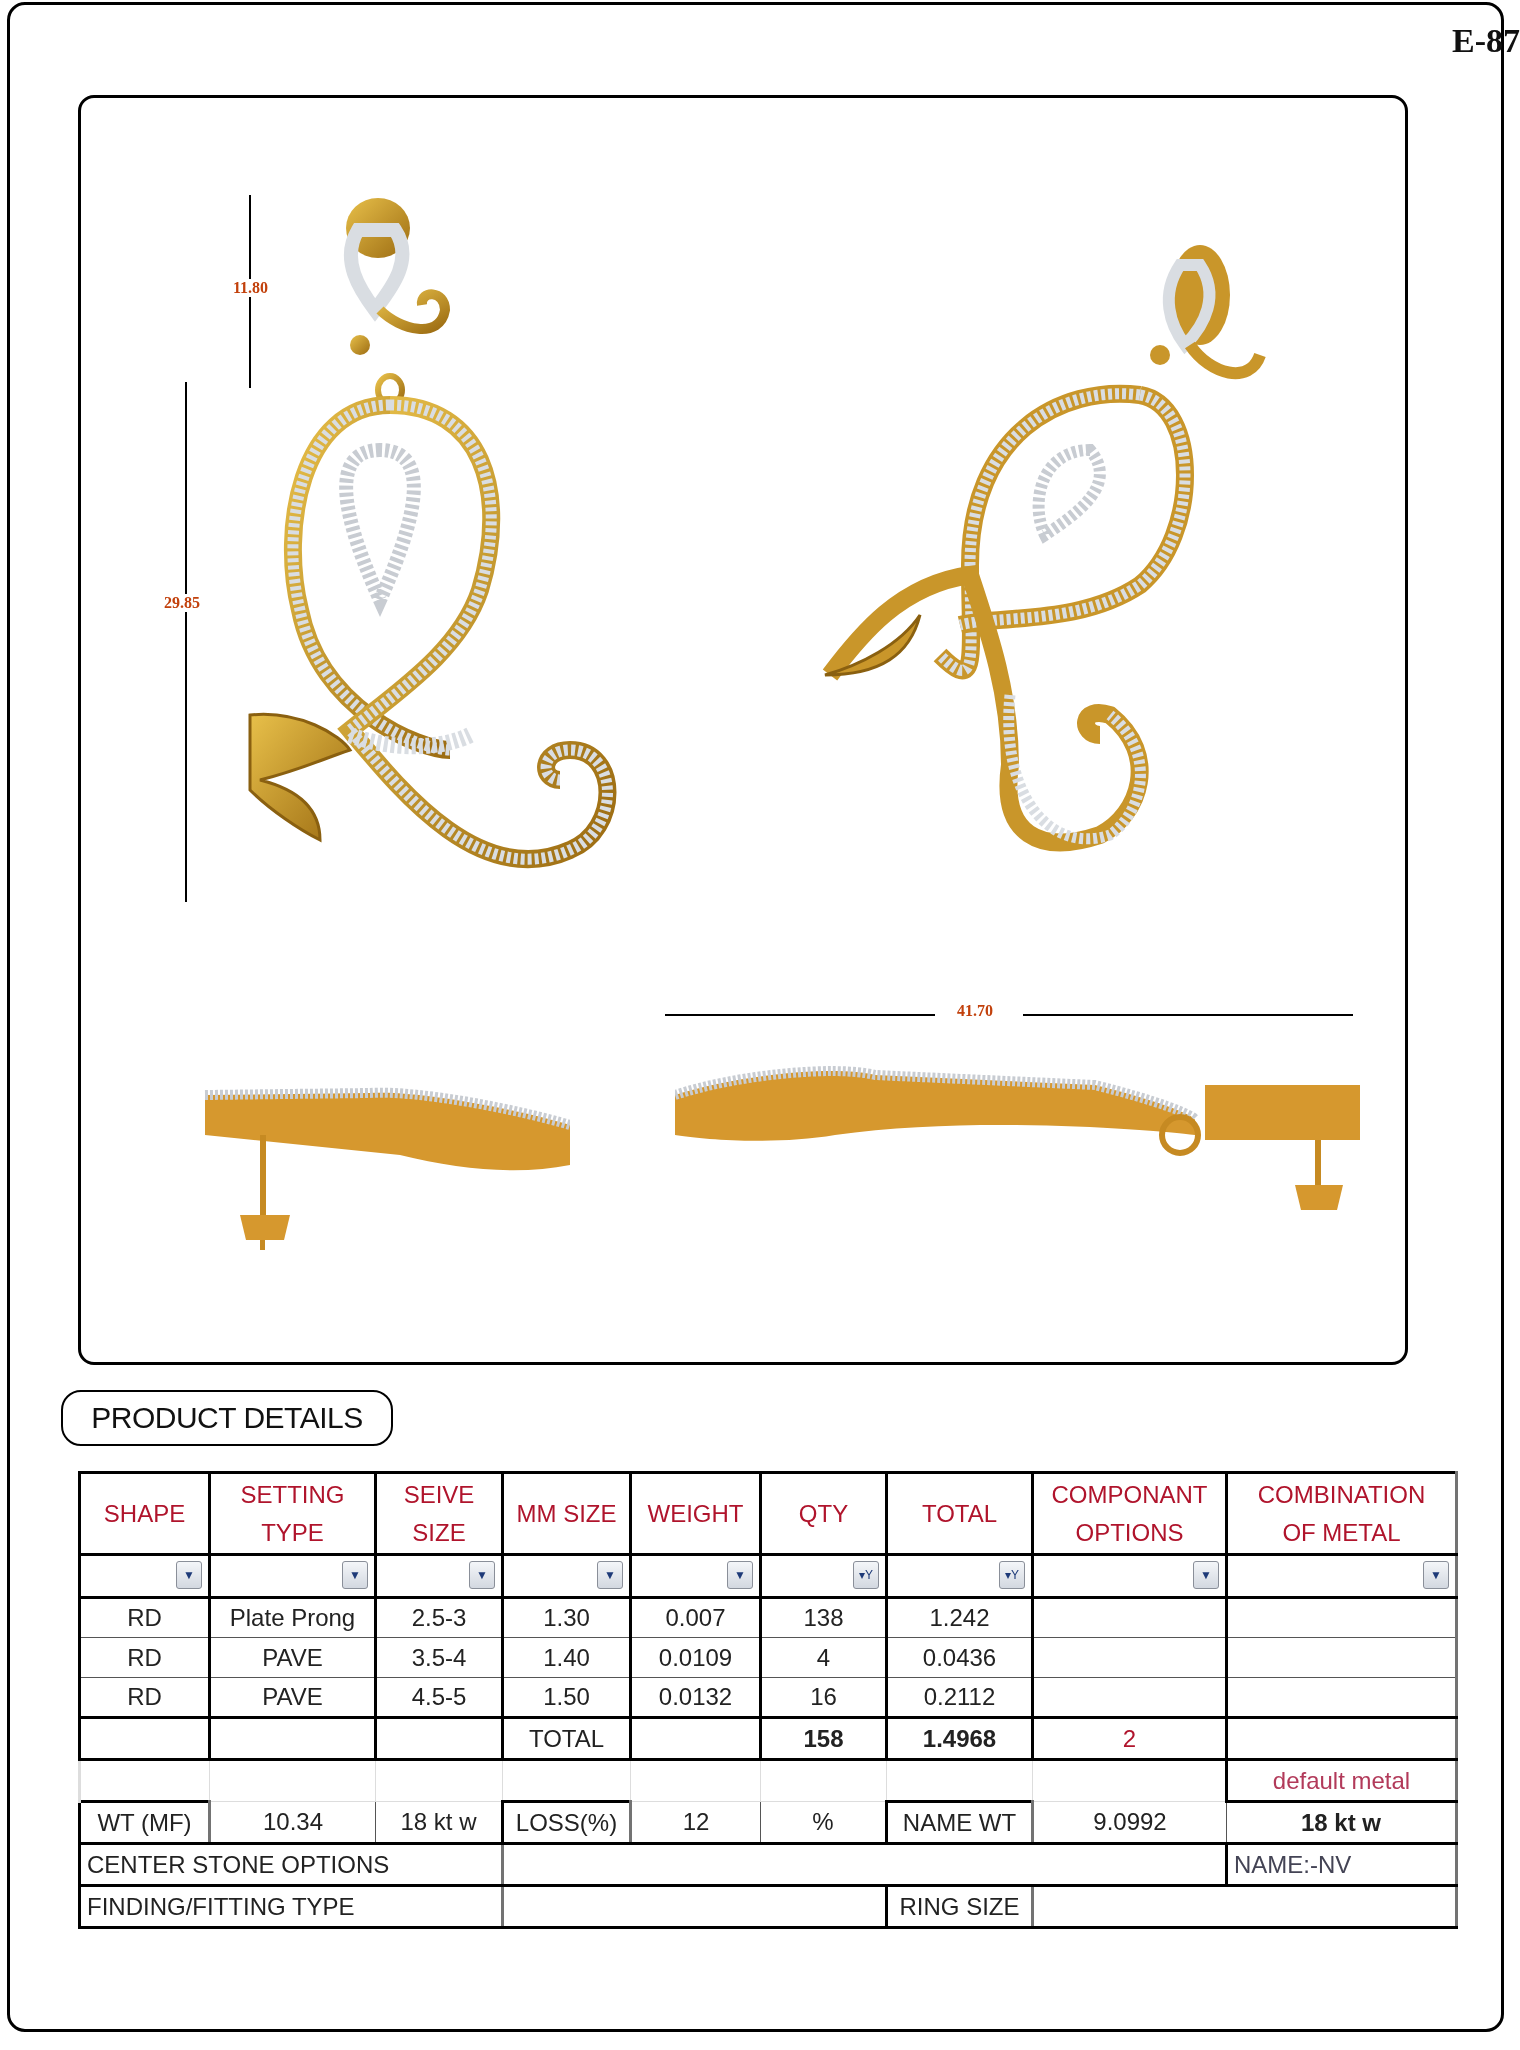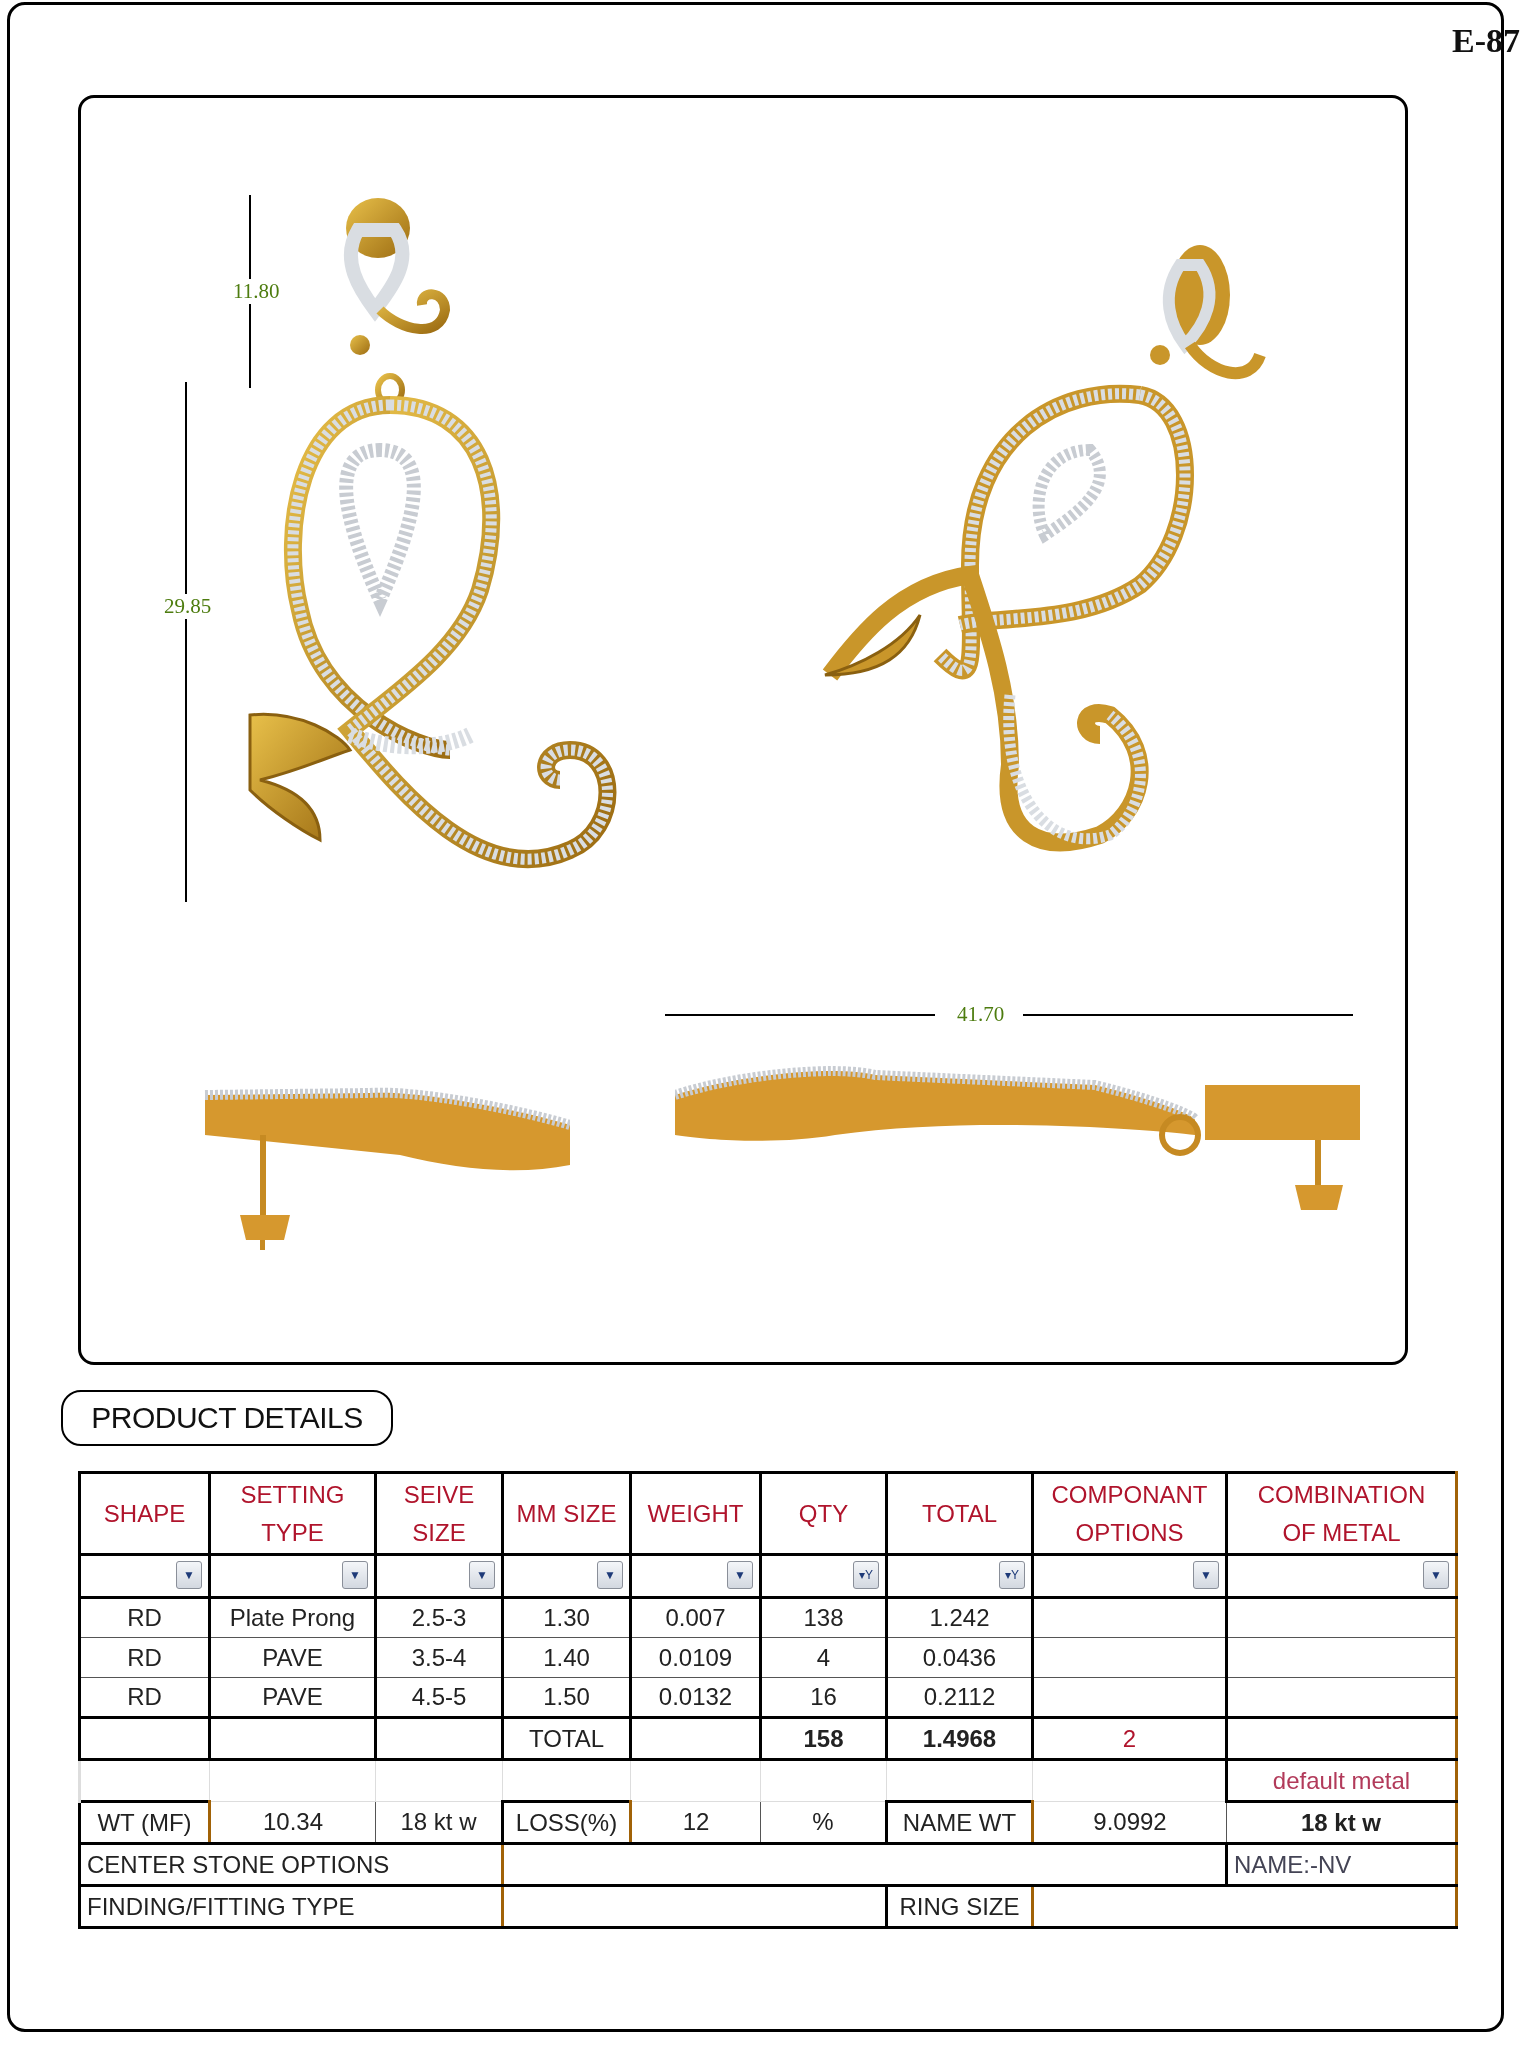--- a/index.html
+++ b/index.html
@@ -1,30 +1,30 @@
 <!DOCTYPE html>
 <html><head>
 <meta charset="utf-8">
 <style>
   html, body { margin: 0; padding: 0; background: #fff; }
   body { width: 1520px; height: 2050px; position: relative; overflow: hidden; font-family: "Liberation Sans", sans-serif; }
   .outer { position: absolute; left: 7px; top: 2px; width: 1497px; height: 2030px; border: 3px solid #000; border-radius: 18px; box-sizing: border-box; }
   .title { position: absolute; left: 0; width: 1520px; top: 22px; text-align: right; font-family: "Liberation Serif", serif; font-weight: bold; font-size: 34px; color: #111; }
   .frame { position: absolute; left: 78px; top: 95px; width: 1330px; height: 1270px; border: 3px solid #000; border-radius: 16px; box-sizing: border-box; }
-  .dim { position: absolute; font-family: "Liberation Serif", serif; font-weight: normal; font-size: 21px; color: #4d7c0f; background: #fff; padding: 0 2px; }
+  .dim { position: absolute; font-family: "Liberation Serif", serif; font-weight: bold; font-size: 16px; color: #c2410c; background: #fff; padding: 0 2px; }
   .vline { position: absolute; width: 2px; background: #000; }
   .hline { position: absolute; height: 2px; background: #000; }
   .render { position: absolute; }
   .pd-label { position: absolute; left: 61px; top: 1390px; width: 332px; height: 56px; border: 2px solid #000; border-radius: 20px; box-sizing: border-box; font-size: 30px; color: #111; display: flex; align-items: center; justify-content: center; letter-spacing: -0.5px; }
   .tbl { position: absolute; left: 78px; top: 1471px; border-collapse: collapse; table-layout: fixed; font-size: 24px; color: #222; }
   .tbl td { border: 1.5px solid #555; text-align: center; padding: 0; overflow: hidden; white-space: nowrap; }
   .tbl .thick-t { border-top: 3px solid #000; }
   .tbl .thick-b { border-bottom: 3px solid #000; }
   .tbl .thick-l { border-left: 3px solid #000; }
-  .tbl .thick-r { border-right: 3px solid #a16207; }
+  .tbl .thick-r { border-right: 3px solid #737373; }
   .hdr { color: #b0142c; font-size: 24px; line-height: 38px; white-space: normal !important; }
   .filt { position: relative; height: 40px; }
   .fbtn { position: absolute; right: 6px; top: 5px; width: 26px; height: 28px; border: 1px solid #8a8f99; border-radius: 3px; background: linear-gradient(#f4f6f9, #d3d8e0); box-sizing: border-box; font-size: 12px; color: #1e3a78; display: flex; align-items: center; justify-content: center; }
   .lt { text-align: left !important; padding-left: 6px !important; }
   .bold { font-weight: bold; margin-top: 31px; }
   .red { color: #b0142c; }
   .dm { color: #b23a5a; }
   .name { color: #445; }
 </style>
 </head>

